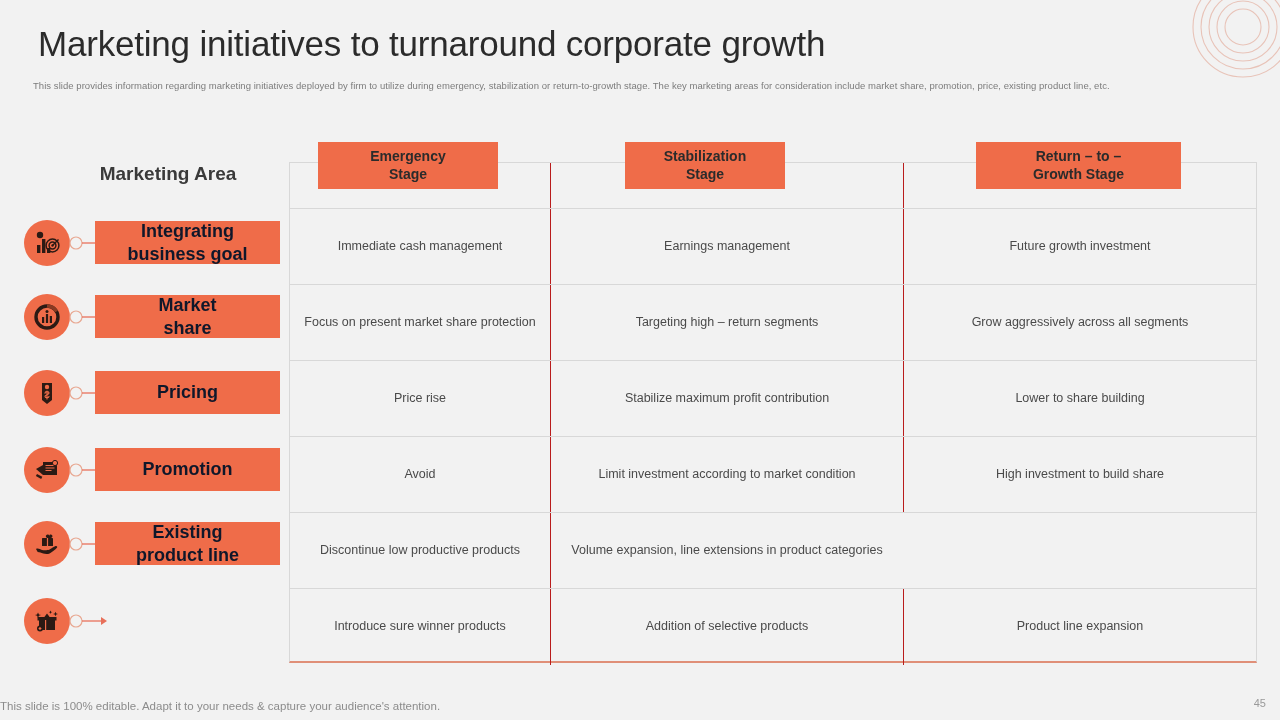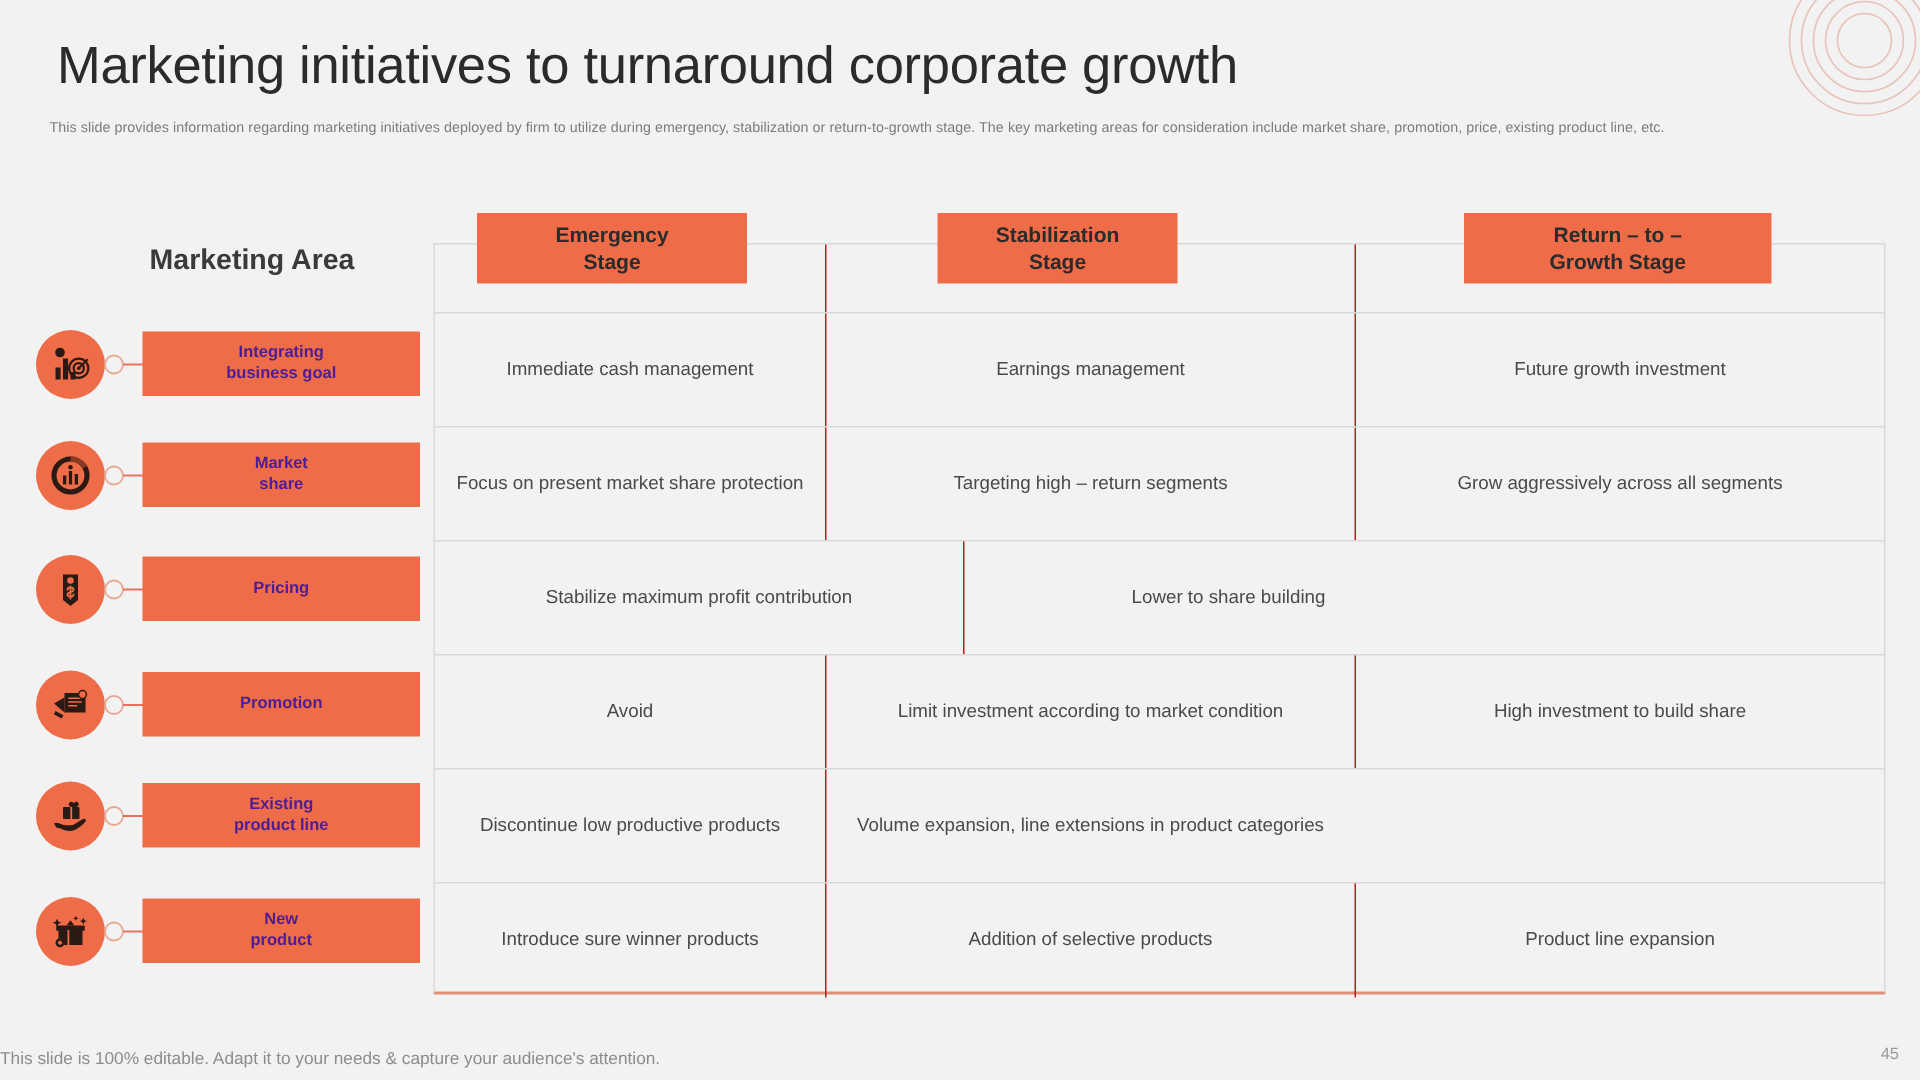--- a/index.html
+++ b/index.html
@@ -35,23 +35,23 @@
   .area-row { position: absolute; left: 24px; width: 256px; height: 50px; }
   .icon-circle {
     position: absolute; left: 0; top: 0; width: 46px; height: 46px;
     border-radius: 50%; background: #ef6c49;
     display: flex; align-items: center; justify-content: center;
   }
   .icon-circle svg { display: block; }
   .connector { position: absolute; left: 44px; top: 12px; width: 42px; height: 22px; }
   .area-label {
     position: absolute; left: 71px; top: 1px; width: 185px; height: 43px;
-    background: #ef6c49; color: #4c1d95;
+    background: #ef6c49; color: #0f172a;
     display: flex; align-items: center; justify-content: center; text-align: center;
-    font-size: 11px; font-weight: bold; line-height: 1.25;
+    font-size: 18px; font-weight: bold; line-height: 1.25;
   }
 
   
   .table {
     position: absolute; left: 289px; top: 162px;
     width: 968px; height: 501px;
     border-left: 1px solid #d8d8d8;
     border-right: 1px solid #d8d8d8;
     border-top: 1px solid #d8d8d8;
     border-bottom: 2px solid #e08f78;
@@ -247,46 +247,41 @@
         <g stroke="#ef6c49" stroke-width="1.2" fill="none">
           <path d="M12.6 13v10M5.6 21.5h2.8M7 20.1v2.8"></path>
         </g>
       </svg>
     </div>
     <svg class="connector" viewBox="0 0 42 22">
       <circle cx="8" cy="11" r="6" fill="none" stroke="#e8a892" stroke-width="1.2"></circle>
       <path d="M14 11h20" stroke="#e8705a" stroke-width="1.3" fill="none"></path>
       <path d="M33 7l6 4-6 4z" fill="#e8705a"></path>
     </svg>
-    <div class="area-label">
-      <span>
-        <span>New</span><br>
-        <span>product</span>
-      </span>
-    </div>
   </div>
 
   <div class="table">
     <div class="trow head">
       <div class="tcell c1"></div>
       <div class="tcell c2"></div>
       <div class="tcell c3"></div>
     </div>
 
     <div class="trow body">
       <div class="tcell c1">Immediate cash management</div>
       <div class="tcell c2">Earnings management</div>
       <div class="tcell c3">Future growth investment</div>
     </div>
     <div class="trow body">
       <div class="tcell c1">Focus on present market share protection</div>
       <div class="tcell c2">Targeting high – return segments</div>
       <div class="tcell c3">Grow aggressively across all segments</div>
     </div>
     <div class="trow body">
+      <div class="tcell c1">Price rise</div>
       <div class="tcell c2">Stabilize maximum  profit contribution</div>
       <div class="tcell c3">Lower to share building</div>
     </div>
     <div class="trow body">
       <div class="tcell c1">Avoid</div>
       <div class="tcell c2">Limit investment according to market condition</div>
       <div class="tcell c3">High investment to build share</div>
     </div>
     <div class="trow body">
       <div class="tcell c1">Discontinue low productive products</div>

